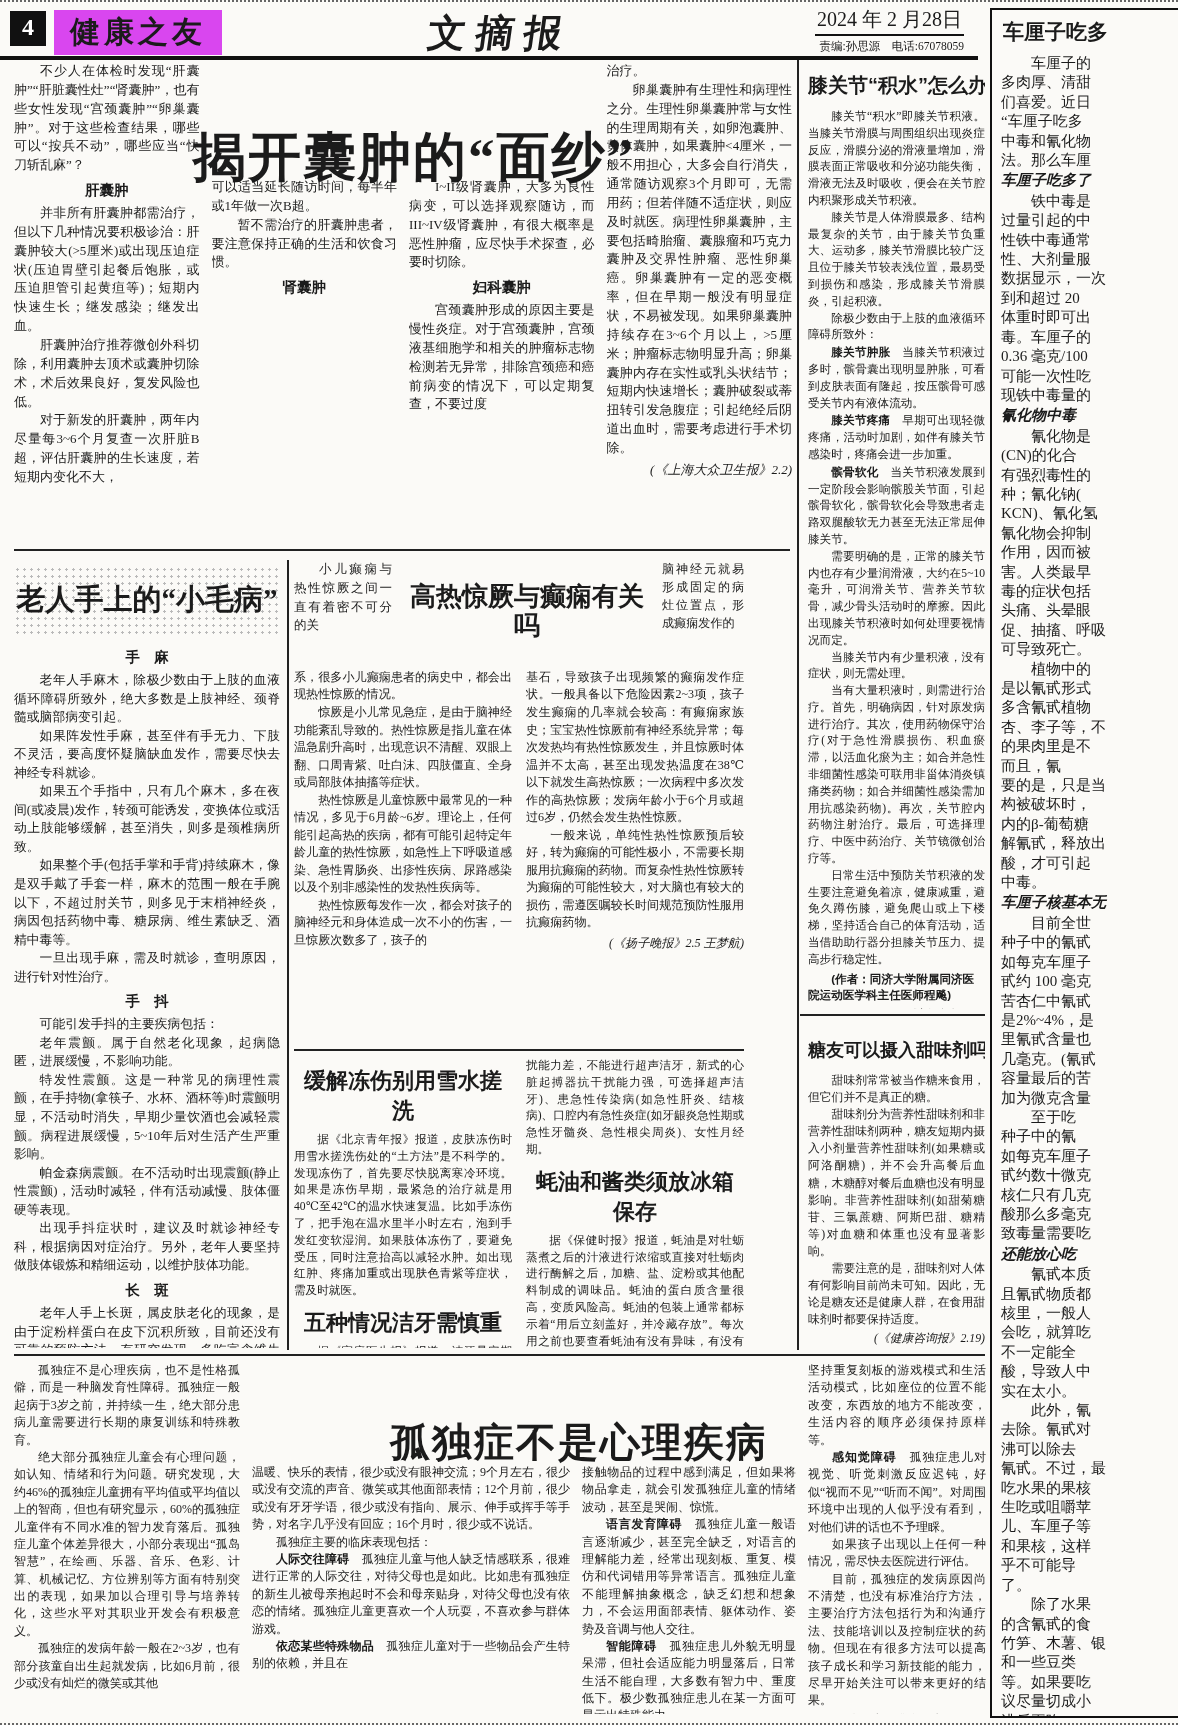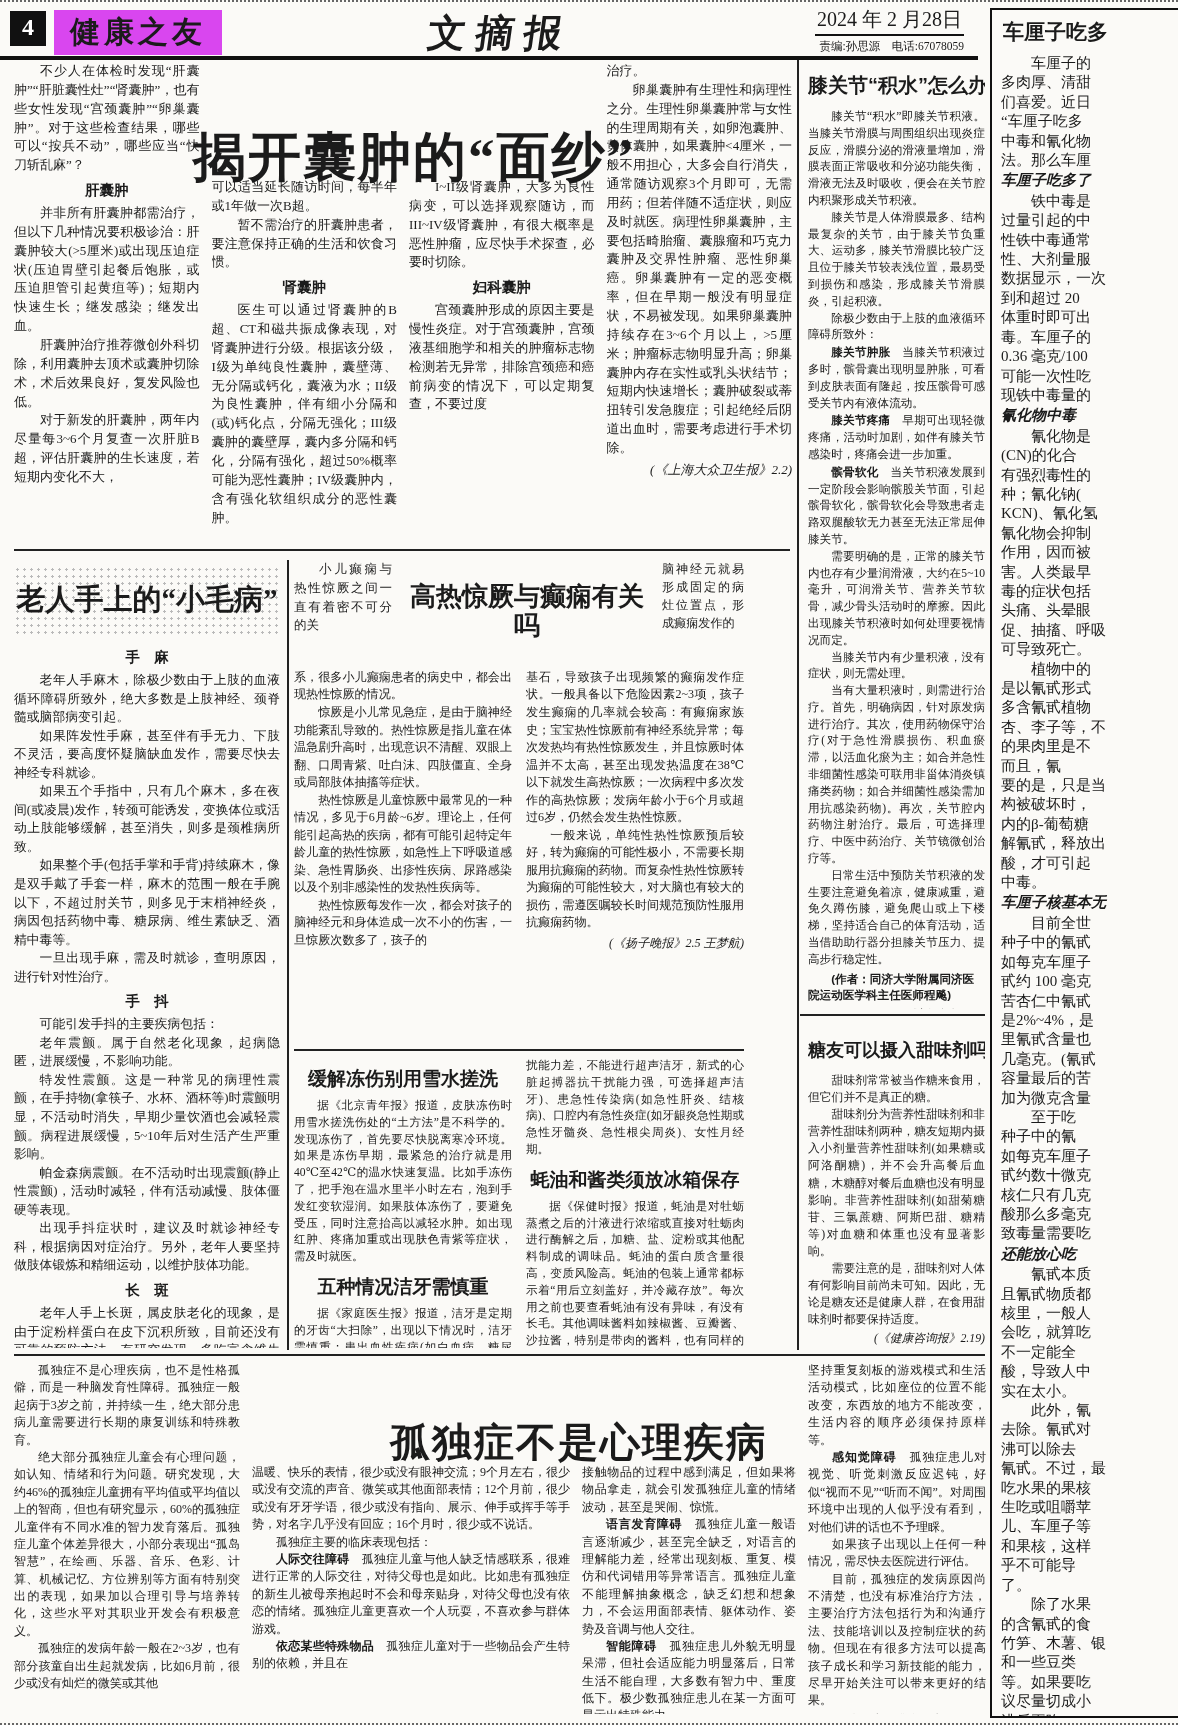--- a/index.html
+++ b/index.html
@@ -19,21 +19,21 @@
   .editor-line{font-size:11.5px;font-weight:normal;padding-top:3px;}
   
   .para{margin:0;text-align:justify;text-indent:2em;line-height:1.45;}
   .para.cont{text-indent:0;}
   .para b{font-family:"Liberation Sans","DejaVu Sans",sans-serif;}
   .sub{margin:6px 0 4px 0;text-align:center;font-size:1.12em;font-weight:bold;
        font-family:"Liberation Sans","DejaVu Sans",sans-serif;}
   .cite{margin:2px 0 0 0;text-align:right;font-style:italic;line-height:1.5;}
   .author{margin:2px 0 0 0;text-align:left;font-weight:bold;text-indent:2em;line-height:1.45;
           font-family:"Liberation Sans","DejaVu Sans",sans-serif;}
-  .boxtitle{margin:8px 0 6px 0;text-align:center;font-size:19px;font-weight:900;
+  .boxtitle{margin:8px 0 6px 0;text-align:center;font-size:22px;font-weight:900;
             font-family:"Liberation Sans","DejaVu Sans",sans-serif;}
   .col{overflow:hidden;}
   
   #cyst{position:absolute;left:14px;top:60px;width:778px;height:482px;}
   #cyst .cols{display:flex;gap:12px;height:100%;}
   #cyst .c{width:186px;font-size:13px;}
   #cyst .pad{padding-top:116px;}
   #cyst-title{position:absolute;left:160px;top:24px;width:480px;text-align:center;
               font-size:53px;font-weight:900;letter-spacing:2px;}
   .vrule{position:absolute;width:0;border-left:2px solid #222;}
@@ -102,21 +102,20 @@
           <p class="para">不少人在体检时发现“肝囊肿”“肝脏囊性灶”“肾囊肿”，也有些女性发现“宫颈囊肿”“卵巢囊肿”。对于这些检查结果，哪些可以“按兵不动”，哪些应当“快刀斩乱麻”？</p>
           <h4 class="sub">肝囊肿</h4>
           <p class="para">并非所有肝囊肿都需治疗，但以下几种情况要积极诊治：肝囊肿较大(&gt;5厘米)或出现压迫症状(压迫胃壁引起餐后饱胀，或压迫胆管引起黄疸等)；短期内快速生长；继发感染；继发出血。</p>
           <p class="para">肝囊肿治疗推荐微创外科切除，利用囊肿去顶术或囊肿切除术，术后效果良好，复发风险也低。</p>
           <p class="para">对于新发的肝囊肿，两年内尽量每3~6个月复查一次肝脏B超，评估肝囊肿的生长速度，若短期内变化不大，</p>
         </div>
       <div class="c col pad">
           <p class="para cont">可以适当延长随访时间，每半年或1年做一次B超。</p>
           <p class="para">暂不需治疗的肝囊肿患者，要注意保持正确的生活和饮食习惯。</p>
           <h4 class="sub">肾囊肿</h4>
-          <p class="para">医生可以通过肾囊肿的B超、CT和磁共振成像表现，对肾囊肿进行分级。根据该分级，I级为单纯良性囊肿，囊壁薄、无分隔或钙化，囊液为水；II级为良性囊肿，伴有细小分隔和(或)钙化点，分隔无强化；III级囊肿的囊壁厚，囊内多分隔和钙化，分隔有强化，超过50%概率可能为恶性囊肿；IV级囊肿内，含有强化软组织成分的恶性囊肿。</p>
         </div>
       <div class="c col pad">
           <p class="para">I~II级肾囊肿，大多为良性病变，可以选择观察随访，而III~IV级肾囊肿，有很大概率是恶性肿瘤，应尽快手术探查，必要时切除。</p>
           <h4 class="sub">妇科囊肿</h4>
           <p class="para">宫颈囊肿形成的原因主要是慢性炎症。对于宫颈囊肿，宫颈液基细胞学和相关的肿瘤标志物检测若无异常，排除宫颈癌和癌前病变的情况下，可以定期复查，不要过度</p>
         </div>
       <div class="c col">
           <p class="para cont">治疗。</p>
           <p class="para">卵巢囊肿有生理性和病理性之分。生理性卵巢囊肿常与女性的生理周期有关，如卵泡囊肿、黄体囊肿，如果囊肿&lt;4厘米，一般不用担心，大多会自行消失，通常随访观察3个月即可，无需用药；但若伴随不适症状，则应及时就医。病理性卵巢囊肿，主要包括畸胎瘤、囊腺瘤和巧克力囊肿及交界性肿瘤、恶性卵巢癌。卵巢囊肿有一定的恶变概率，但在早期一般没有明显症状，不易被发现。如果卵巢囊肿持续存在3~6个月以上，&gt;5厘米；肿瘤标志物明显升高；卵巢囊肿内存在实性或乳头状结节；短期内快速增长；囊肿破裂或蒂扭转引发急腹症；引起绝经后阴道出血时，需要考虑进行手术切除。</p>
           <p class="cite">(《上海大众卫生报》2.2)</p>

